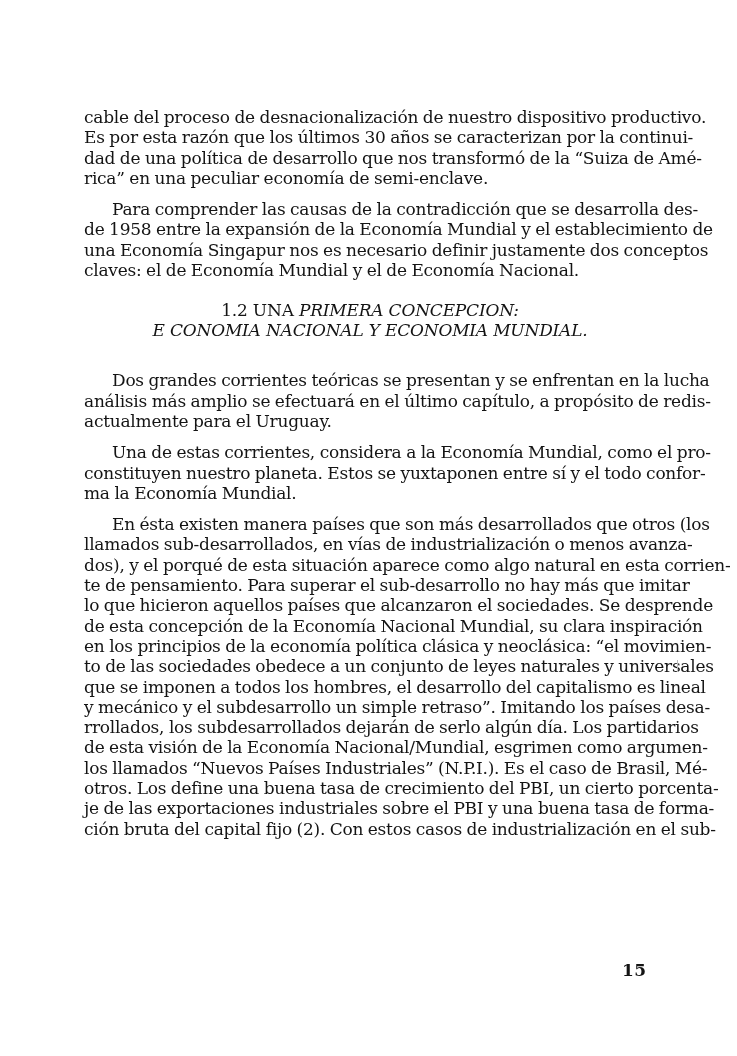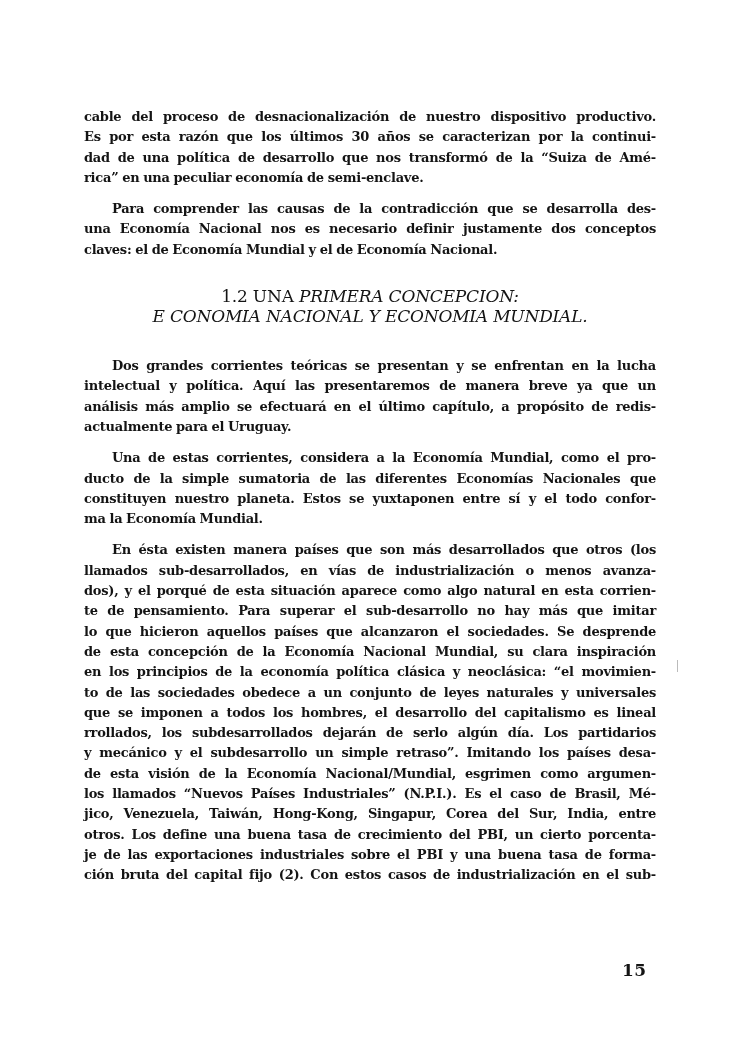--- a/index.html
+++ b/index.html
@@ -17,40 +17,39 @@
     }
     .page {
       position: absolute;
       left: 84px;
       top: 107px;
       width: 572px;
     }
     .line {
       display: block;
       white-space: nowrap;
-      font-size: 13px;
+      font-size: 17px;
       line-height: 20.3px;
       height: 20.3px;
       text-align: justify;
       text-align-last: justify;
       letter-spacing: -0.25px;
       word-spacing: -0.5px;
-      font-weight: bold;
     }
     .line.last {
       text-align-last: left;
     }
     .indent {
       padding-left: 28px;
     }
     .para {
       margin: 0 0 11px 0;
     }
     .heading {
-      margin: 26px 0 30px 0;
+      margin: 20px 0 30px 0;
       text-align: center;
       font-size: 17px;
       line-height: 20px;
       letter-spacing: -0.2px;
     }
     .heading .hline {
       display: block;
       white-space: nowrap;
     }
     .heading .it {
@@ -80,58 +79,56 @@
 
   <div class="para">
     <span class="line">cable del proceso de desnacionalización de nuestro dispositivo productivo.</span>
     <span class="line">Es por esta razón que los últimos 30 años se caracterizan por la continui-</span>
     <span class="line">dad de una política de desarrollo que nos transformó de la “Suiza de Amé-</span>
     <span class="line last">rica” en una peculiar economía de semi-enclave.</span>
   </div>
 
   <div class="para">
     <span class="line indent">Para comprender las causas de la contradicción que se desarrolla des-</span>
-    <span class="line">una Economía Nacional nos es necesario definir justamente dos conceptos</span>
+    <span class="line">de 1958 entre la expansión de la Economía Mundial y el establecimiento de</span>
+    <span class="line">una Economía Singapur nos es necesario definir justamente dos conceptos</span>
     <span class="line last">claves: el de Economía Mundial y el de Economía Nacional.</span>
   </div>
 
   <div class="heading">
     <span class="hline"><span>1.2 UNA </span><span class="it">PRIMERA CONCEPCION:</span></span>
     <span class="hline it">E CONOMIA NACIONAL Y ECONOMIA MUNDIAL.</span>
   </div>
 
   <div class="para">
     <span class="line indent">Dos grandes corrientes teóricas se presentan y se enfrentan en la lucha</span>
-    <span class="line">intelectual y política. Aquí las presentaremos de manera breve ya que un</span>
     <span class="line">análisis más amplio se efectuará en el último capítulo, a propósito de redis-</span>
     <span class="line last">actualmente para el Uruguay.</span>
   </div>
 
   <div class="para">
     <span class="line indent">Una de estas corrientes, considera a la Economía Mundial, como el pro-</span>
-    <span class="line">ducto de la simple sumatoria de las diferentes Economías Nacionales que</span>
     <span class="line">constituyen nuestro planeta. Estos se yuxtaponen entre sí y el todo confor-</span>
     <span class="line last">ma la Economía Mundial.</span>
   </div>
 
   <div class="para">
     <span class="line indent">En ésta existen manera países que son más desarrollados que otros (los</span>
     <span class="line">llamados sub-desarrollados, en vías de industrialización o menos avanza-</span>
     <span class="line">dos), y el porqué de esta situación aparece como algo natural en esta corrien-</span>
     <span class="line">te de pensamiento. Para superar el sub-desarrollo no hay más que imitar</span>
     <span class="line">lo que hicieron aquellos países que alcanzaron el sociedades. Se desprende</span>
     <span class="line">de esta concepción de la Economía Nacional Mundial, su clara inspiración</span>
     <span class="line">en los principios de la economía política clásica y neoclásica: “el movimien-</span>
     <span class="line">to de las sociedades obedece a un conjunto de leyes naturales y universales</span>
     <span class="line">que se imponen a todos los hombres, el desarrollo del capitalismo es lineal</span>
+    <span class="line">y mecánico y el subdesarrollo un simple retraso”. Imitando los países desa-</span>
     <span class="line">rrollados, los subdesarrollados dejarán de serlo algún día. Los partidarios</span>
-    <span class="line">y mecánico y el subdesarrollo un simple retraso”. Imitando los países desa-</span>
     <span class="line">de esta visión de la Economía Nacional/Mundial, esgrimen como argumen-</span>
     <span class="line">los llamados “Nuevos Países Industriales” (N.P.I.). Es el caso de Brasil, Mé-</span>
-    <span class="line">jico, Venezuela, Taiwán, Hong-Kong, Singapur, Corea del Sur, India, entre</span>
     <span class="line">otros. Los define una buena tasa de crecimiento del PBI, un cierto porcenta-</span>
     <span class="line">je de las exportaciones industriales sobre el PBI y una buena tasa de forma-</span>
     <span class="line">ción bruta del capital fijo (2). Con estos casos de industrialización en el sub-</span>
   </div>
 
 </div>
 
 <div class="margin-mark"></div>
 
 <div class="page-number">15</div>

